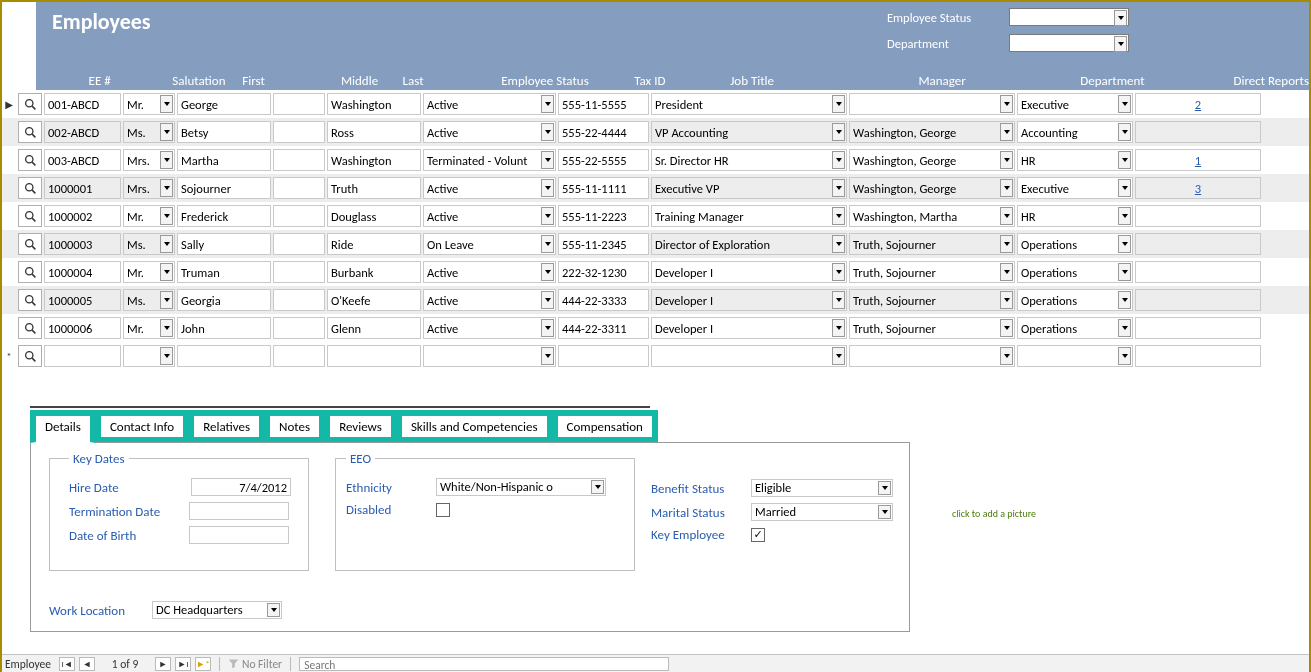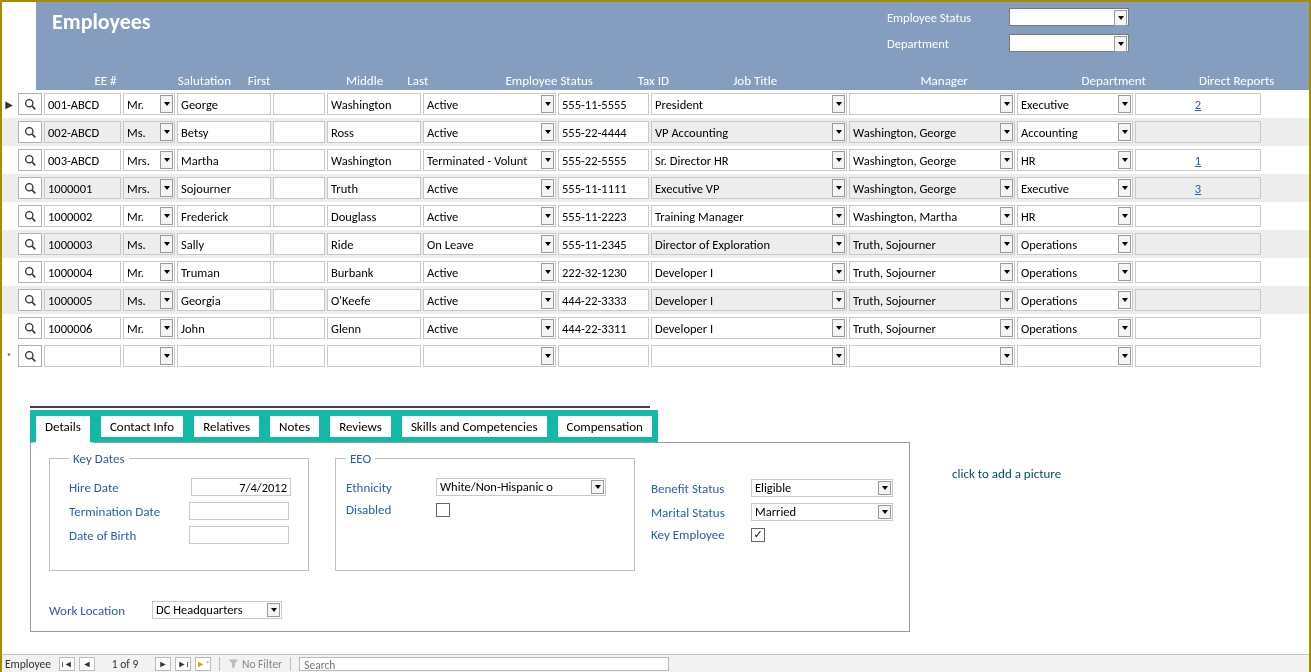--- a/index.html
+++ b/index.html
@@ -10,21 +10,21 @@
   .app-frame { position:absolute; inset:0; border:2px solid #a98b00; border-bottom:none; background:#fff; }
 
   
   .header-band { background:#859dbf; color:#fff; padding:4px 14px 8px 14px; position:relative; height:88px;margin-left:34px; }
   .header-title { font-size:22px; font-weight:bold; margin:2px 2px 6px 2px; }
   .filter-row { position:absolute; right:180px; top:6px; display:flex; align-items:center; gap:12px; }
   .filter-row + .filter-row { top:32px; }
   .filter-label { color:#fff; width:110px; display:inline-block; }
   .filter-select { width:120px; height:18px; background:#fff; border:1px solid #7a7a7a; }
 
-  .col-headers { position:absolute; bottom:2px; left:0; right:0; display:flex; padding-left:18px;gap:16px; }
+  .col-headers { position:absolute; bottom:2px; left:0; right:0; display:flex; padding-left:12px;gap:16px; }
   .col-headers div { color:#fff; font-size:13px; font-weight:normal; }
 
   
   .grid { margin-top:0; }
   .grid-row { display:flex; align-items:center; height:28px; padding-left:0; }
   .grid-row.alt { background:#ededed; }
   .row-selector { width:14px; text-align:center; font-size:10px; color:#333; }
   .lookup { width:24px; height:22px; border:1px solid #b0b0b0; background:#fff; display:flex; align-items:center; justify-content:center; margin-left:2px; }
   .lookup svg { width:13px; height:13px; }
   .cell { border:1px solid #c9c9c9; background:#fff; height:22px; margin-left:2px; display:flex; align-items:center; padding:0 3px; font-size:12.5px; overflow:hidden; white-space:nowrap; }
@@ -65,21 +65,21 @@
   .form-row { display:flex; align-items:center; margin:6px 0; }
   .form-label { color:#2a5db0; font-size:13px; width:120px; }
   .form-input { border:1px solid #c9c9c9; height:18px; width:100px; padding:0 3px; background:#fff; }
   .form-input.sel { position:relative; padding-right:16px; width:170px; }
   .form-input.sel.small { width:142px; }
   .chk { width:14px; height:14px; border:1px solid #666; background:#fff; display:inline-flex; align-items:center; justify-content:center; }
   .chk.checked:after { content:"✓"; font-size:11px; line-height:11px; }
 
   .work-loc { position:absolute; left:18px; bottom:12px; display:flex; align-items:center; gap:8px; }
 
-  .pic-placeholder { position:absolute; left:950px; top:464px; color:#0c4a6e; font-size:13px; }
+  .pic-placeholder { position:absolute; left:950px; top:505px; color:#4d7c0f; font-size:10px; }
 
   
   .navbar { position:absolute; left:0; right:0; bottom:0; height:18px; background:#f2f2f2; border-top:1px solid #c2c2c2; display:flex; align-items:center; font-size:11.5px; color:#333; padding-left:3px; gap:4px; }
   .navlabel { margin-right:4px; }
   .navbtn { width:16px; height:14px; border:1px solid #bbb; background:#fff; display:flex; align-items:center; justify-content:center; font-size:9px; cursor:pointer; }
   .navpos { width:52px; text-align:center; }
   .navbtn.yellow { color:#d4a500; }
   .vsep { width:1px; height:14px; background:#bbb; margin:0 4px; }
   .filter-ind { color:#888; display:flex; align-items:center; gap:3px; }
   .search-box { border:1px solid #bbb; background:#fff; padding:0 4px; width:370px; height:14px; color:#777; }
@@ -110,21 +110,21 @@
       <div class="w-ee">EE #</div>
       <div class="w-sal">Salutation</div>
       <div style="margin-left:2px" class="w-first">First</div>
       <div class="w-mid">Middle</div>
       <div class="w-last">Last</div>
       <div class="w-stat">Employee Status</div>
       <div class="w-tax">Tax ID</div>
       <div class="w-job">Job Title</div>
       <div class="w-mgr">Manager</div>
       <div class="w-dept">Department</div>
-      <div class="w-dr" style="border:none;text-align:left">Direct Reports</div>
+      <div class="w-dr" style="border:none;text-align:right">Direct Reports</div>
     </div>
   </div>
 
   <div class="grid" id="grid">
       <div class="grid-row">
        <div class="row-selector">▶</div>
        <div class="lookup">
           <svg viewBox="0 0 16 16">
             <circle cx="6.5" cy="6.5" r="4.5" fill="none" stroke="#333" stroke-width="1.6"></circle>
             <line x1="10" y1="10" x2="14" y2="14" stroke="#333" stroke-width="1.8"></line>

